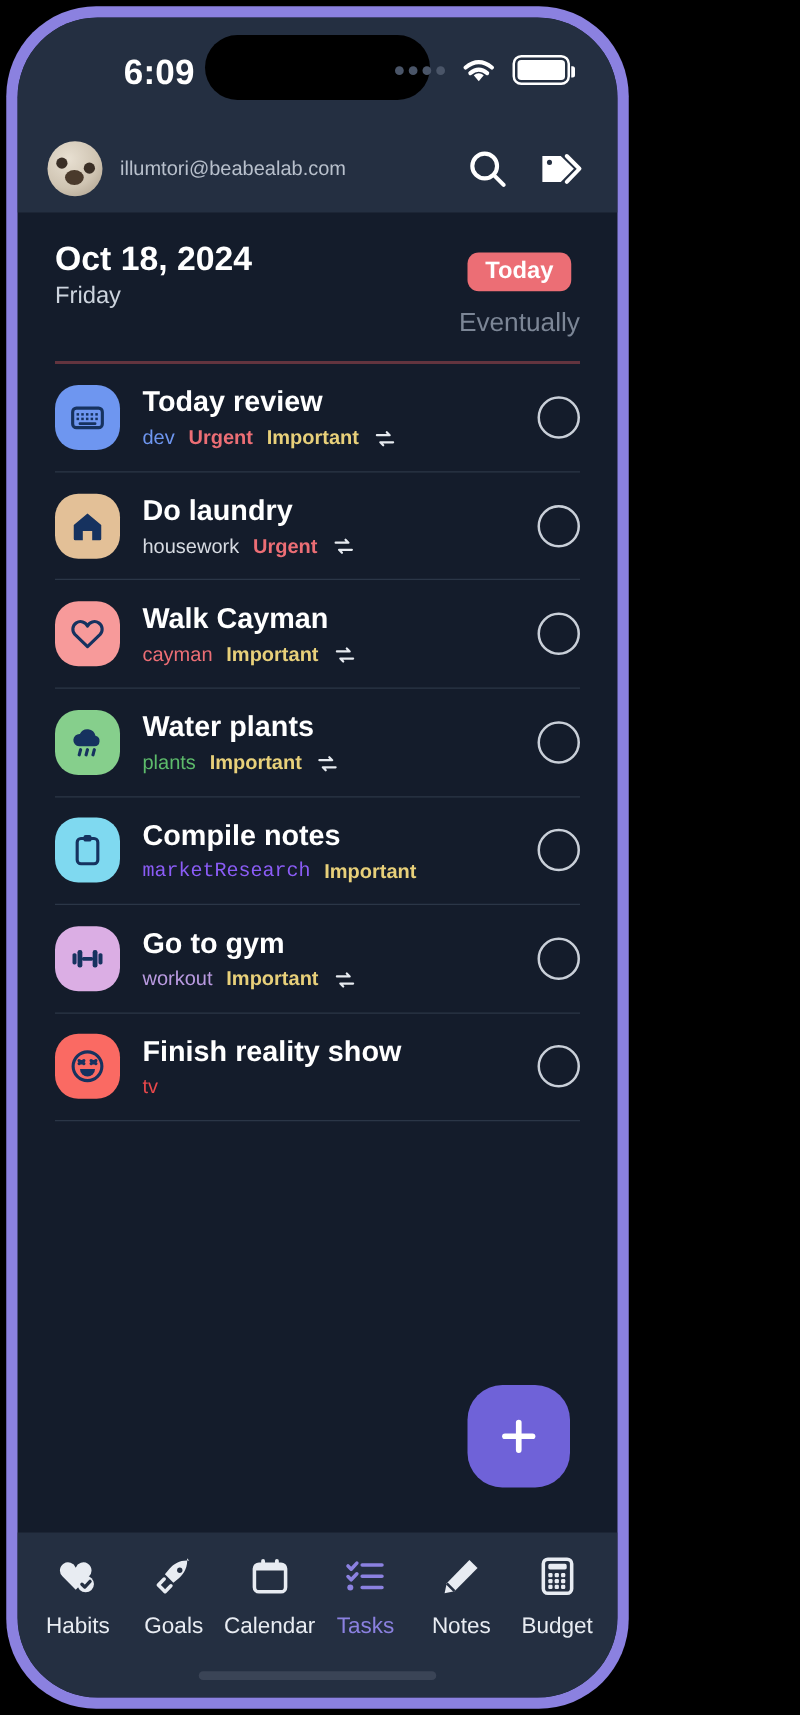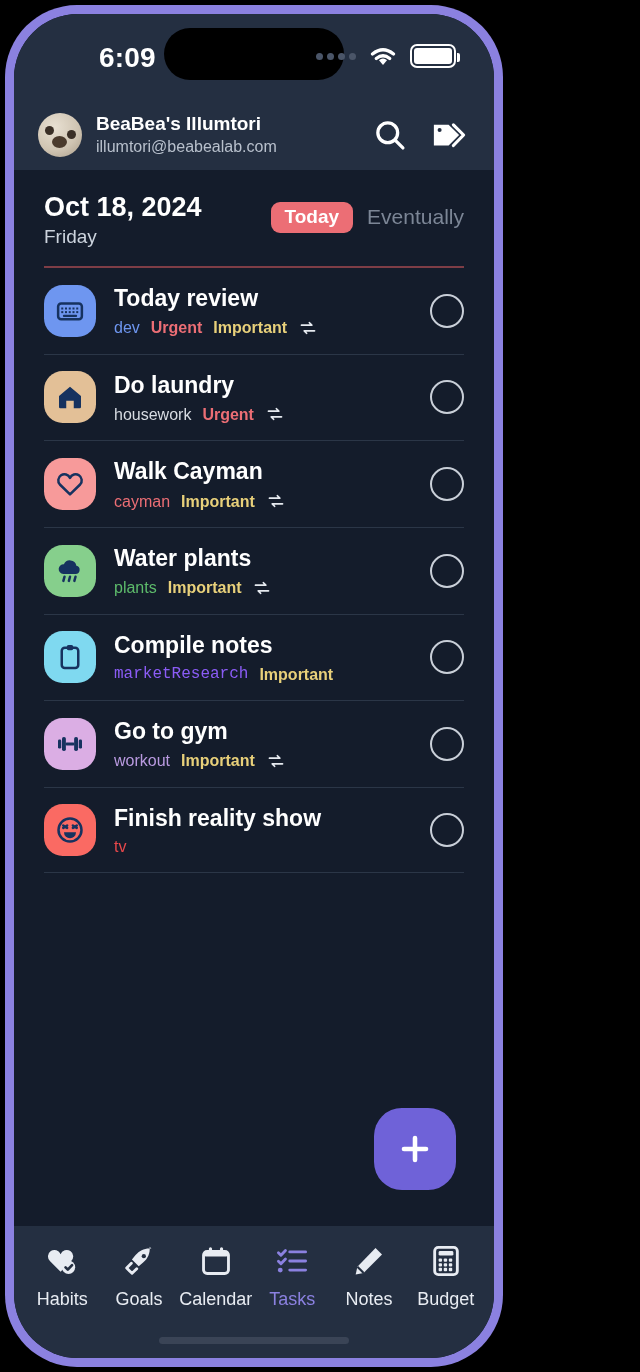--- a/index.html
+++ b/index.html
@@ -79,21 +79,21 @@
   .hdr-icons { display:flex; align-items:center; gap: 22px; }
   .hdr-icons svg { display:block; }
 
   
   .date-row {
     display:flex; align-items:flex-start; justify-content:space-between;
     padding: 22px 30px 0 30px;
   }
   .date-main { color:#fff; font-size: 27px; font-weight: bold; line-height: 1.18; }
   .date-sub { color:#cdd4de; font-size: 19px; margin-top: 2px; }
-  .seg { display:flex; align-items:center; gap: 14px; margin-top: 10px; }
+  .seg { display:flex; align-items:center; gap: 14px; margin-top: 10px; flex-direction: column; }
   .seg-pill {
     background:#ec6e75; color:#fff; font-size:19px; font-weight:bold;
     padding: 5px 14px; border-radius: 9px; line-height:1.1;
   }
   .seg-alt { color:#7c8696; font-size: 21px; }
 
   .rule-red { height:1px; background:#7e3d46; margin: 18px 30px 0 30px; }
   .rule-grey { height:1px; background:#2b3647; margin: 0 30px; }
 
   
@@ -178,21 +178,20 @@
     </div>
   </div>
 
   <div class="acct-header">
     <div class="avatar">
       <span class="eye l"></span>
           <span class="eye r"></span>
           <span class="snout"></span>
     </div>
     <div class="acct-text">
-      <div class="acct-name">BeaBea's Illumtori</div>
       <div class="acct-email">illumtori@beabealab.com</div>
     </div>
     <div class="hdr-icons">
       <svg width="36" height="36" viewBox="0 0 24 24">
         <circle cx="10.5" cy="10.5" r="6.6" stroke="#fff" stroke-width="2.2" fill="none"></circle>
         <line x1="15.4" y1="15.4" x2="20.6" y2="20.6" stroke="#fff" stroke-width="2.2" stroke-linecap="round"></line>
       </svg>
       <svg width="36" height="36" viewBox="0 0 24 24">
         <path d="M2.6 5.2 H12.4 L19.4 12 L12.4 19 H2.6 Z" fill="#fff"></path>
         <circle cx="6.4" cy="8.6" r="1.35" fill="#242f41"></circle>

